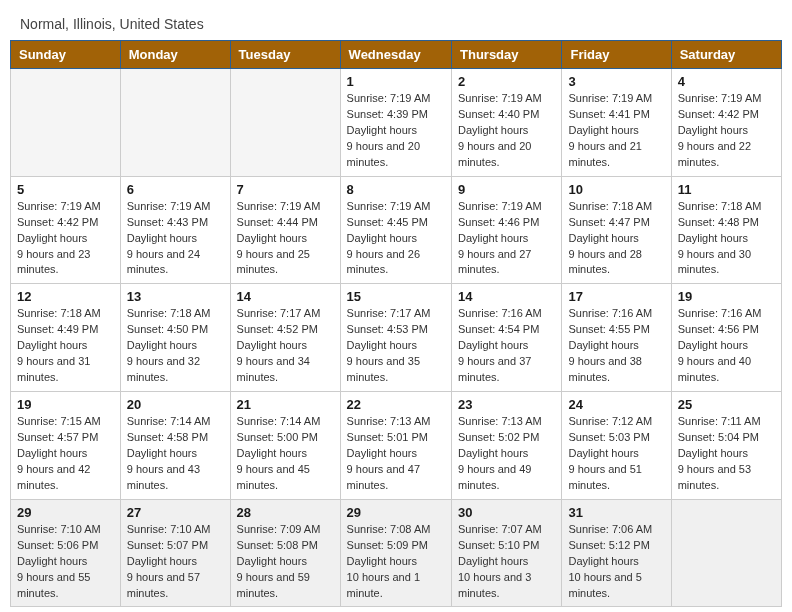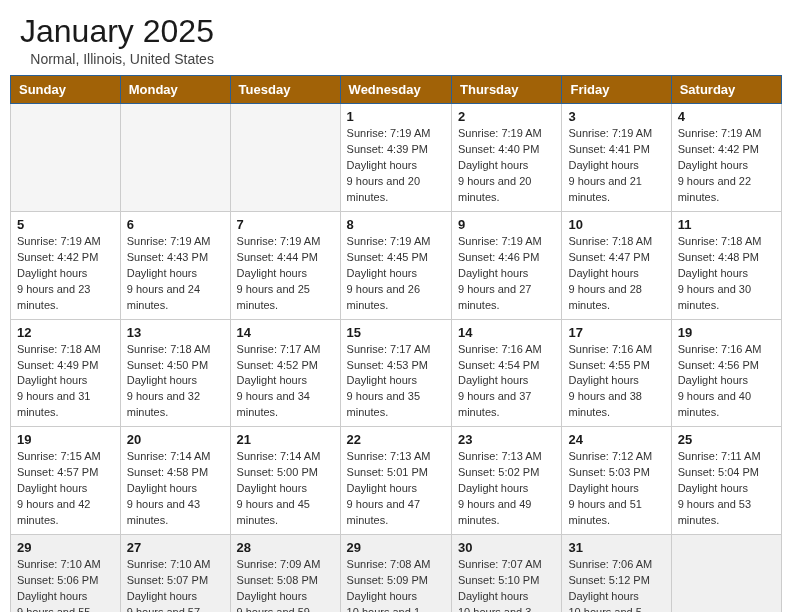--- a/index.html
+++ b/index.html
@@ -104,21 +104,20 @@
     .calendar-wrapper {
       padding: 0 10px 10px 10px;
     }
   </style>
 </head>
 <body>
 
 <div class="page">
   <div class="header">
     <div class="header-right">
-      <div class="month-title">January 2025</div>
       <div class="location">Normal, Illinois, United States</div>
     </div>
   </div>
 
   <div class="calendar-wrapper">
     <table class="calendar">
       <thead>
         <tr>
         <th>Sunday</th>
             <th>Monday</th>

